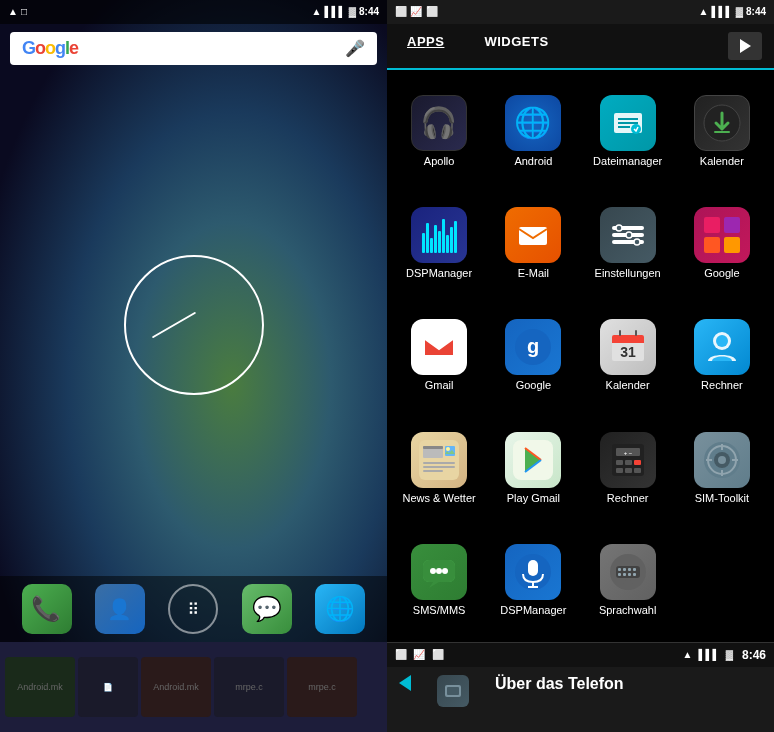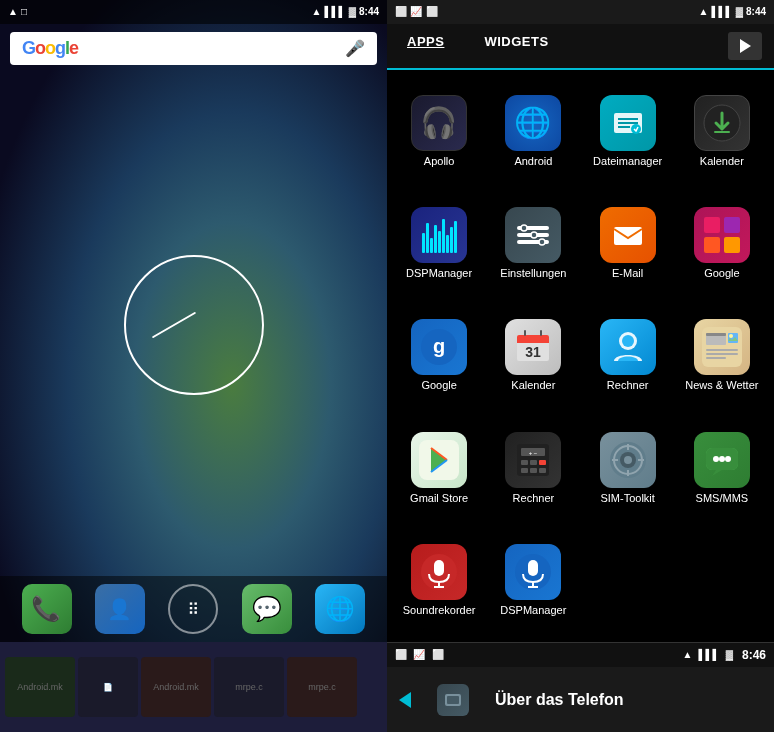--- a/index.html
+++ b/index.html
@@ -354,21 +354,20 @@
       background: #111;
       display: flex;
       align-items: center;
       padding: 0 8px;
       gap: 6px;
     }
 
     .bottom-notification {
       flex: 1;
       display: flex;
-      align-items: center;
       padding: 8px 12px;
       gap: 26px;
     }
 
     .notif-icon {
       width: 32px;
       height: 32px;
       background: linear-gradient(135deg, #37474f, #455a64);
       border-radius: 6px;
       display: flex;
@@ -555,55 +554,67 @@
           <div class="dsp-bar" style="height:34px;"></div>
           <div class="dsp-bar" style="height:18px;"></div>
           <div class="dsp-bar" style="height:26px;"></div>
           <div class="dsp-bar" style="height:32px;"></div>
         </div>
       </div>
       <span class="app-label">DSPManager</span>
     </div>
 
     <div class="app-item">
+      <div class="app-icon icon-email">
+        <svg width="36" height="36" viewBox="0 0 36 36">
+          <rect x="4" y="10" width="28" height="18" rx="2" fill="white"></rect>
+          <path d="M4 12 L18 21 L32 12" stroke="#ef6c00" stroke-width="2" fill="none"></path>
+        </svg>
+      </div>
+      <span class="app-label">E-Mail</span>
+    </div>
+
+    <div class="app-item">
       <div class="app-icon icon-einstellungen">
         <svg width="38" height="38" viewBox="0 0 38 38">
           <rect x="3" y="10" width="32" height="4" rx="2" fill="white"></rect>
           <rect x="3" y="17" width="32" height="4" rx="2" fill="white"></rect>
           <rect x="3" y="24" width="32" height="4" rx="2" fill="white"></rect>
           <circle cx="10" cy="12" r="3" fill="#455a64" stroke="white" stroke-width="1.5"></circle>
           <circle cx="20" cy="19" r="3" fill="#455a64" stroke="white" stroke-width="1.5"></circle>
           <circle cx="28" cy="26" r="3" fill="#455a64" stroke="white" stroke-width="1.5"></circle>
         </svg>
       </div>
       <span class="app-label">Einstellungen</span>
     </div>
 
     <div class="app-item">
-      <div class="app-icon icon-email">
-        <svg width="36" height="36" viewBox="0 0 36 36">
-          <rect x="4" y="10" width="28" height="18" rx="2" fill="white"></rect>
-          <path d="M4 12 L18 21 L32 12" stroke="#ef6c00" stroke-width="2" fill="none"></path>
-        </svg>
-      </div>
-      <span class="app-label">E-Mail</span>
-    </div>
-
-    <div class="app-item">
       <div class="app-icon icon-galerie">
         <svg width="40" height="40" viewBox="0 0 40 40">
           <rect x="2" y="2" width="16" height="16" rx="2" fill="#e91e63"></rect>
           <rect x="22" y="2" width="16" height="16" rx="2" fill="#9c27b0"></rect>
           <rect x="2" y="22" width="16" height="16" rx="2" fill="#ff5722"></rect>
           <rect x="22" y="22" width="16" height="16" rx="2" fill="#ff9800"></rect>
         </svg>
       </div>
       <span class="app-label">Google</span>
     </div>
 
+    <div class="app-item">
+      <div class="app-icon icon-gmail">
+        <svg width="40" height="40" viewBox="0 0 40 40">
+          <rect width="40" height="40" rx="8" fill="white"></rect>
+          <path d="M6 12 L20 22 L34 12 L34 28 L6 28 Z" fill="#EA4335"></path>
+          <path d="M6 12 L20 22 L34 12" fill="none" stroke="white" stroke-width="2"></path>
+          <path d="M6 12 L6 28" fill="#C62828"></path>
+          <path d="M34 12 L34 28" fill="#C62828"></path>
+        </svg>
+      </div>
+      <span class="app-label">Gmail</span>
+    </div>
 
     <div class="app-item">
       <div class="app-icon icon-google">
         <svg width="40" height="40" viewBox="0 0 40 40">
           <circle cx="20" cy="20" r="18" fill="#1565c0"></circle>
           <text x="20" y="26" font-size="20" font-weight="bold" fill="white" text-anchor="middle" font-family="Arial">g</text>
         </svg>
       </div>
       <span class="app-label">Google</span>
     </div>
@@ -653,21 +664,21 @@
 
     <div class="app-item">
       <div class="app-icon icon-playstore">
         <svg width="40" height="40" viewBox="0 0 40 40">
           <rect width="40" height="40" rx="8" fill="#f1f8e9"></rect>
           <path d="M12 8 L12 32 L28 20 Z" fill="#4caf50"></path>
           <path d="M12 8 L28 20" stroke="#ff5722" stroke-width="2"></path>
           <path d="M12 32 L28 20" stroke="#2196f3" stroke-width="2"></path>
         </svg>
       </div>
-      <span class="app-label">Gmail Store</span>
+      <span class="app-label">Play Gmail</span>
     </div>
 
     <div class="app-item">
       <div class="app-icon icon-rechner">
         <svg width="40" height="40" viewBox="0 0 40 40">
           <rect x="4" y="4" width="32" height="32" rx="3" fill="#212121"></rect>
           <rect x="8" y="8" width="24" height="8" rx="1" fill="#555"></rect>
           <rect x="8" y="20" width="7" height="5" rx="1" fill="#555"></rect>
           <rect x="17" y="20" width="7" height="5" rx="1" fill="#555"></rect>
           <rect x="26" y="20" width="7" height="5" rx="1" fill="#f44336"></rect>
@@ -703,46 +714,52 @@
           <rect x="4" y="8" width="32" height="22" rx="6" fill="#388e3c"></rect>
           <circle cx="14" cy="19" r="3" fill="white"></circle>
           <circle cx="20" cy="19" r="3" fill="white"></circle>
           <circle cx="26" cy="19" r="3" fill="white"></circle>
           <path d="M14 30 L10 36 L20 30" fill="#388e3c"></path>
         </svg>
       </div>
       <span class="app-label">SMS/MMS</span>
     </div>
 
-    <div class="app-item">
-      <div class="app-icon icon-soundrekorder">
-        <svg width="40" height="40" viewBox="0 0 40 40">
-          <circle cx="20" cy="20" r="18" fill="#c62828"></circle>
-          <rect x="15" y="8" width="10" height="16" rx="5" fill="white"></rect>
-          <path d="M10 22 Q10 30 20 30 Q30 30 30 22" stroke="white" stroke-width="2" fill="none"></path>
-          <line x1="20" y1="30" x2="20" y2="35" stroke="white" stroke-width="2"></line>
-          <line x1="15" y1="35" x2="25" y2="35" stroke="white" stroke-width="2"></line>
-        </svg>
-      </div>
-      <span class="app-label">Soundrekorder</span>
-    </div>
 
     <div class="app-item">
       <div class="app-icon icon-sprachsuche">
         <svg width="40" height="40" viewBox="0 0 40 40">
           <circle cx="20" cy="20" r="18" fill="#1565c0"></circle>
           <rect x="15" y="8" width="10" height="16" rx="5" fill="white"></rect>
           <path d="M10 22 Q10 30 20 30 Q30 30 30 22" stroke="white" stroke-width="2" fill="none"></path>
           <line x1="20" y1="30" x2="20" y2="35" stroke="white" stroke-width="2"></line>
           <line x1="15" y1="35" x2="25" y2="35" stroke="white" stroke-width="2"></line>
         </svg>
       </div>
       <span class="app-label">DSPManager</span>
     </div>
 
+    <div class="app-item">
+      <div class="app-icon icon-sprachwahl">
+        <svg width="40" height="40" viewBox="0 0 40 40">
+          <circle cx="20" cy="20" r="18" fill="#616161"></circle>
+          <rect x="8" y="14" width="24" height="12" rx="3" fill="#424242"></rect>
+          <rect x="10" y="16" width="3" height="3" rx="1" fill="#90a4ae"></rect>
+          <rect x="15" y="16" width="3" height="3" rx="1" fill="#90a4ae"></rect>
+          <rect x="20" y="16" width="3" height="3" rx="1" fill="#90a4ae"></rect>
+          <rect x="25" y="16" width="3" height="3" rx="1" fill="#90a4ae"></rect>
+          <rect x="10" y="21" width="3" height="3" rx="1" fill="#90a4ae"></rect>
+          <rect x="15" y="21" width="3" height="3" rx="1" fill="#90a4ae"></rect>
+          <rect x="20" y="21" width="3" height="3" rx="1" fill="#90a4ae"></rect>
+          <rect x="25" y="21" width="3" height="3" rx="1" fill="#90a4ae"></rect>
+          <path d="M18 28 L14 34 L26 34 L22 28 Z" fill="#616161"></path>
+        </svg>
+      </div>
+      <span class="app-label">Sprachwahl</span>
+    </div>
 
   </div>
 
   <div class="bottom-bar">
     <div class="bottom-status-bar">
       <span class="si" style="color:#aaa;">⬜</span>
       <span class="si" style="color:#aaa;">📈</span>
       <span class="si" style="color:#aaa;">⬜</span>
       <span style="flex:1;"></span>
       <span class="si" style="color:white;">▲</span>

